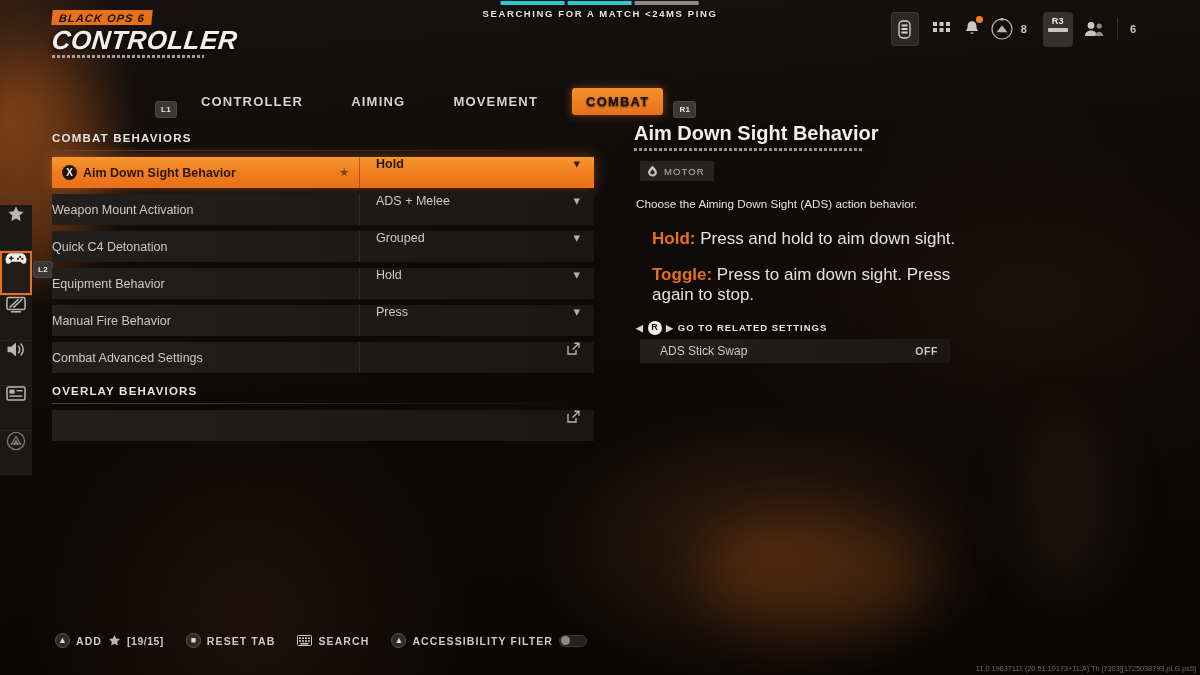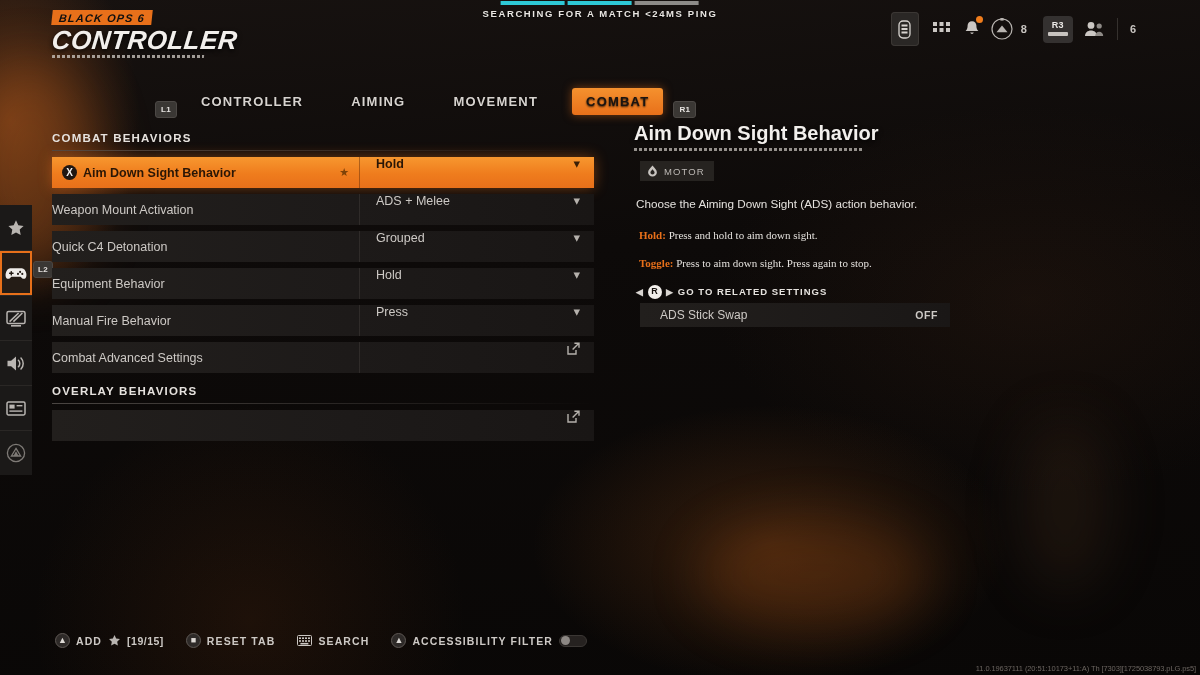--- a/index.html
+++ b/index.html
@@ -75,33 +75,33 @@
     box-shadow: inset 0 0 0 1px #3b3734;
   }
   .tr-gap { width: 10px; }
   .tr-count { color: #c9c5c1; font-size: 11px; font-weight: bold; margin: 0 6px 0 4px; }
   .tr-sep { width: 1px; height: 22px; background: #35312e; margin: 0 8px; }
   .badge-dot {
     position: absolute; top: 4px; right: 4px; width: 7px; height: 7px;
     border-radius: 50%; background: #f07d1c;
   }
   .r3-pill {
-    background: #343130; border-radius: 4px; padding: 4px 5px 7px 5px;
+    background: #343130; border-radius: 4px; padding: 4px 5px 15px 5px;
     display: flex; flex-direction: column; align-items: center; gap: 2px;
   }
   .r3-pill .lbl { color: #eceae7; font-size: 9px; font-weight: bold; letter-spacing: .4px; }
   .r3-pill .bar { width: 20px; height: 4px; background: #c8c4c0; border-radius: 1px; }
 
   
   .rail { position: absolute; left: 0; top: 205px; width: 32px; }
   .rail-item {
     width: 32px; height: 45px;
     background: #1b1918;
     border-top: 1px solid #2a2725;
-    display: flex; align-items: center; justify-content: center;
+    display: flex; justify-content: center;
     color: #b9b5b1;
     position: relative;
   }
   .rail-item:first-child { border-top: none; }
   .rail-item.active {
     background: #241c16;
     box-shadow: inset 0 0 0 2px #e8701a;
     color: #efece9;
   }
   .rail-badge {
@@ -189,21 +189,21 @@
     background: repeating-linear-gradient(90deg,#b6b1ac 0 3px, rgba(0,0,0,0) 3px 5px);
     opacity: .8;
   }
   .tag {
     display: inline-flex; align-items: center; gap: 6px;
     background: #262320; padding: 4px 9px 4px 7px;
     color: #bdb9b5; font-size: 9.5px; font-weight: normal; letter-spacing: 1.1px;
     margin-left: 6px;
   }
   .detail-desc { color: #e4e1dd; font-size: 11.7px; margin: 14px 0 0 2px; line-height: 1.5; }
-  .opt-line { color: #e4e1dd; font-size: 11px; margin-top: 16px; margin-left: 5px; font-family: Liberation Serif, serif; }
+  .opt-line { color: #e4e1dd; font-size: 17px; margin-top: 16px; margin-left: 18px; }
   .opt-line .k { color: #e8701a; font-weight: bold; }
 
   .related {
     display: flex; align-items: center; gap: 4px;
     margin: 16px 0 4px 2px;
     color: #e6e3df; font-size: 9.5px; font-weight: bold; letter-spacing: 1px;
   }
   .rbtn {
     width: 14px; height: 14px; border-radius: 50%;
     background: #f1eeea; color: #17120f;

